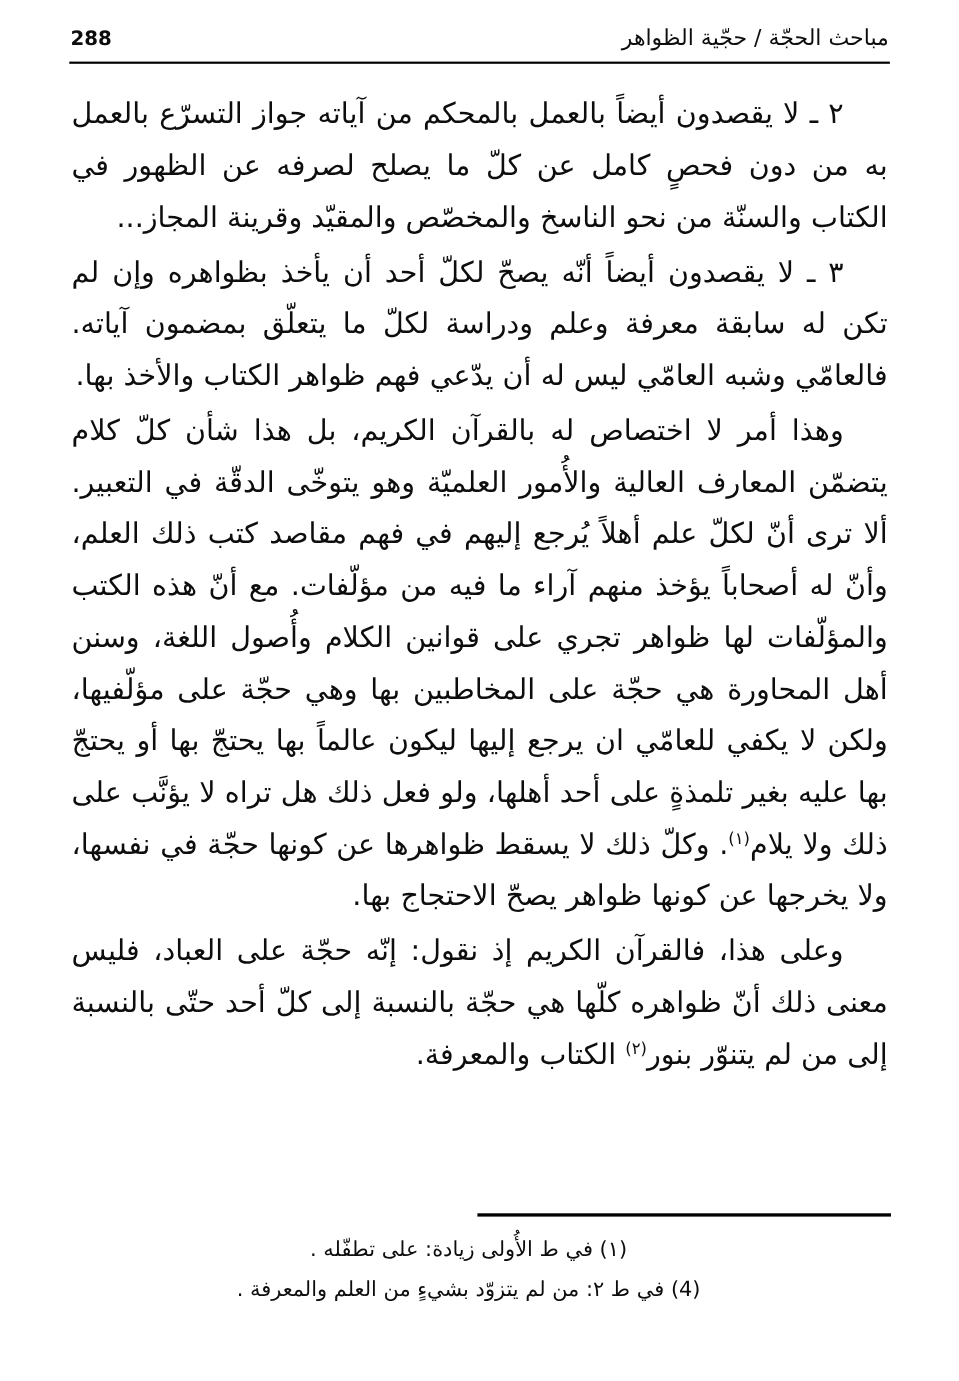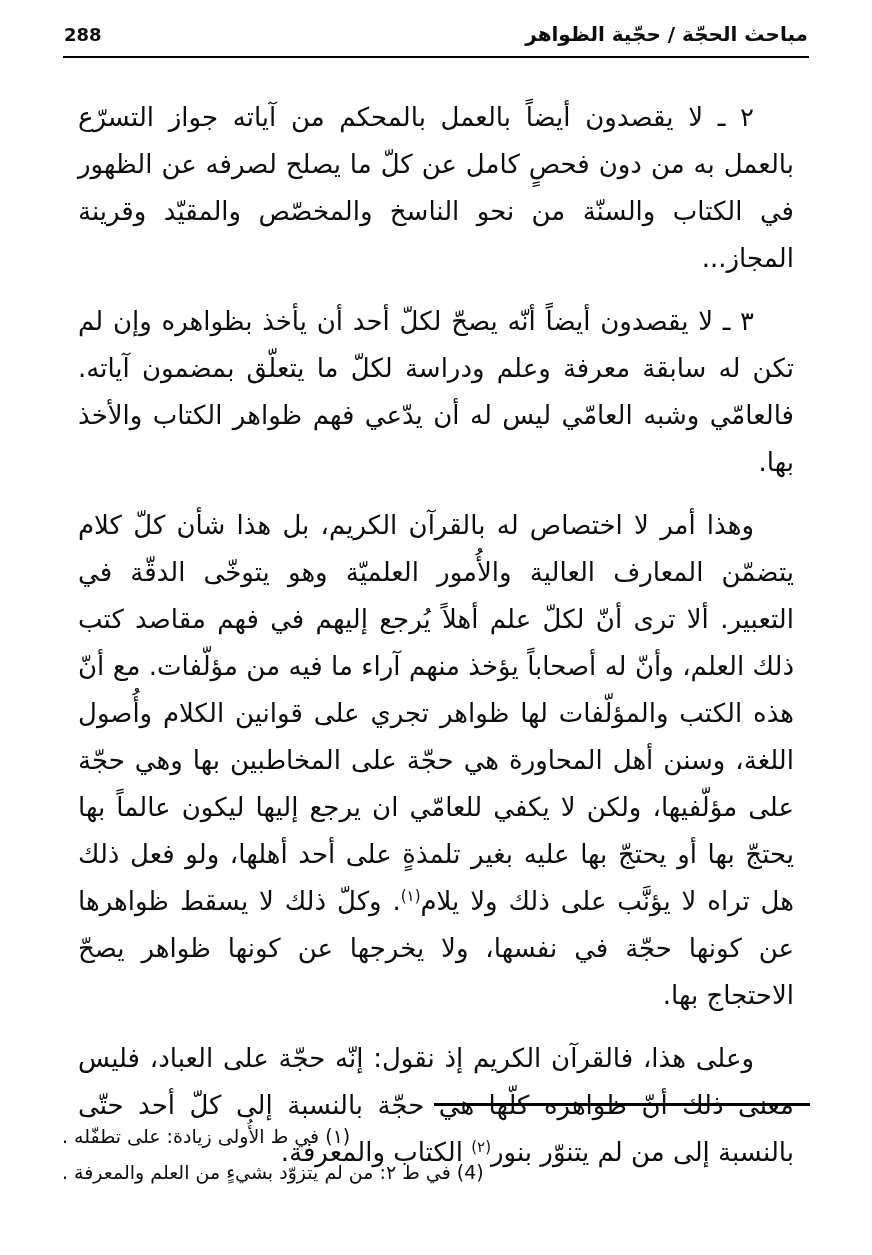--- a/index.html
+++ b/index.html
@@ -22,21 +22,21 @@
     position: absolute;
     top: 22px;
     right: 64px;
     left: 64px;
     display: flex;
     justify-content: space-between;
     align-items: baseline;
   }
   .header-title {
     font-size: 20px;
-    font-weight: bold;
+    font-weight: normal;
     letter-spacing: 0.2px;
   }
   .page-number {
     font-size: 18px;
     font-weight: bold;
   }
   .header-rule {
     position: absolute;
     top: 56px;
     right: 63px;
@@ -48,21 +48,21 @@
     position: absolute;
     top: 78px;
     right: 62px;
     left: 62px;
     font-size: 26px;
     line-height: 47px;
     text-align: justify;
     text-justify: inter-word;
   }
   .body-text p {
-    margin: 16px;
+    margin: 3px;
     padding: 0;
     text-indent: 40px;
   }
   sup.fn-marker {
     font-size: 15px;
     line-height: 0;
     vertical-align: 9px;
   }
   
   .footnote-area {
@@ -73,21 +73,21 @@
   }
   .footnote-rule {
     width: 376px;
     border-top: 3.5px solid #000;
     margin: 0 0 12px 0; 
   }
   .footnotes {
     padding-right: 20px;
     font-size: 19px;
     line-height: 36px;
-    text-align: left;
+    text-align: center;
   }
   .footnote-item {
     margin: 0;
   }
 </style>
 </head>
 <body>
 
 <div class="page">
 

